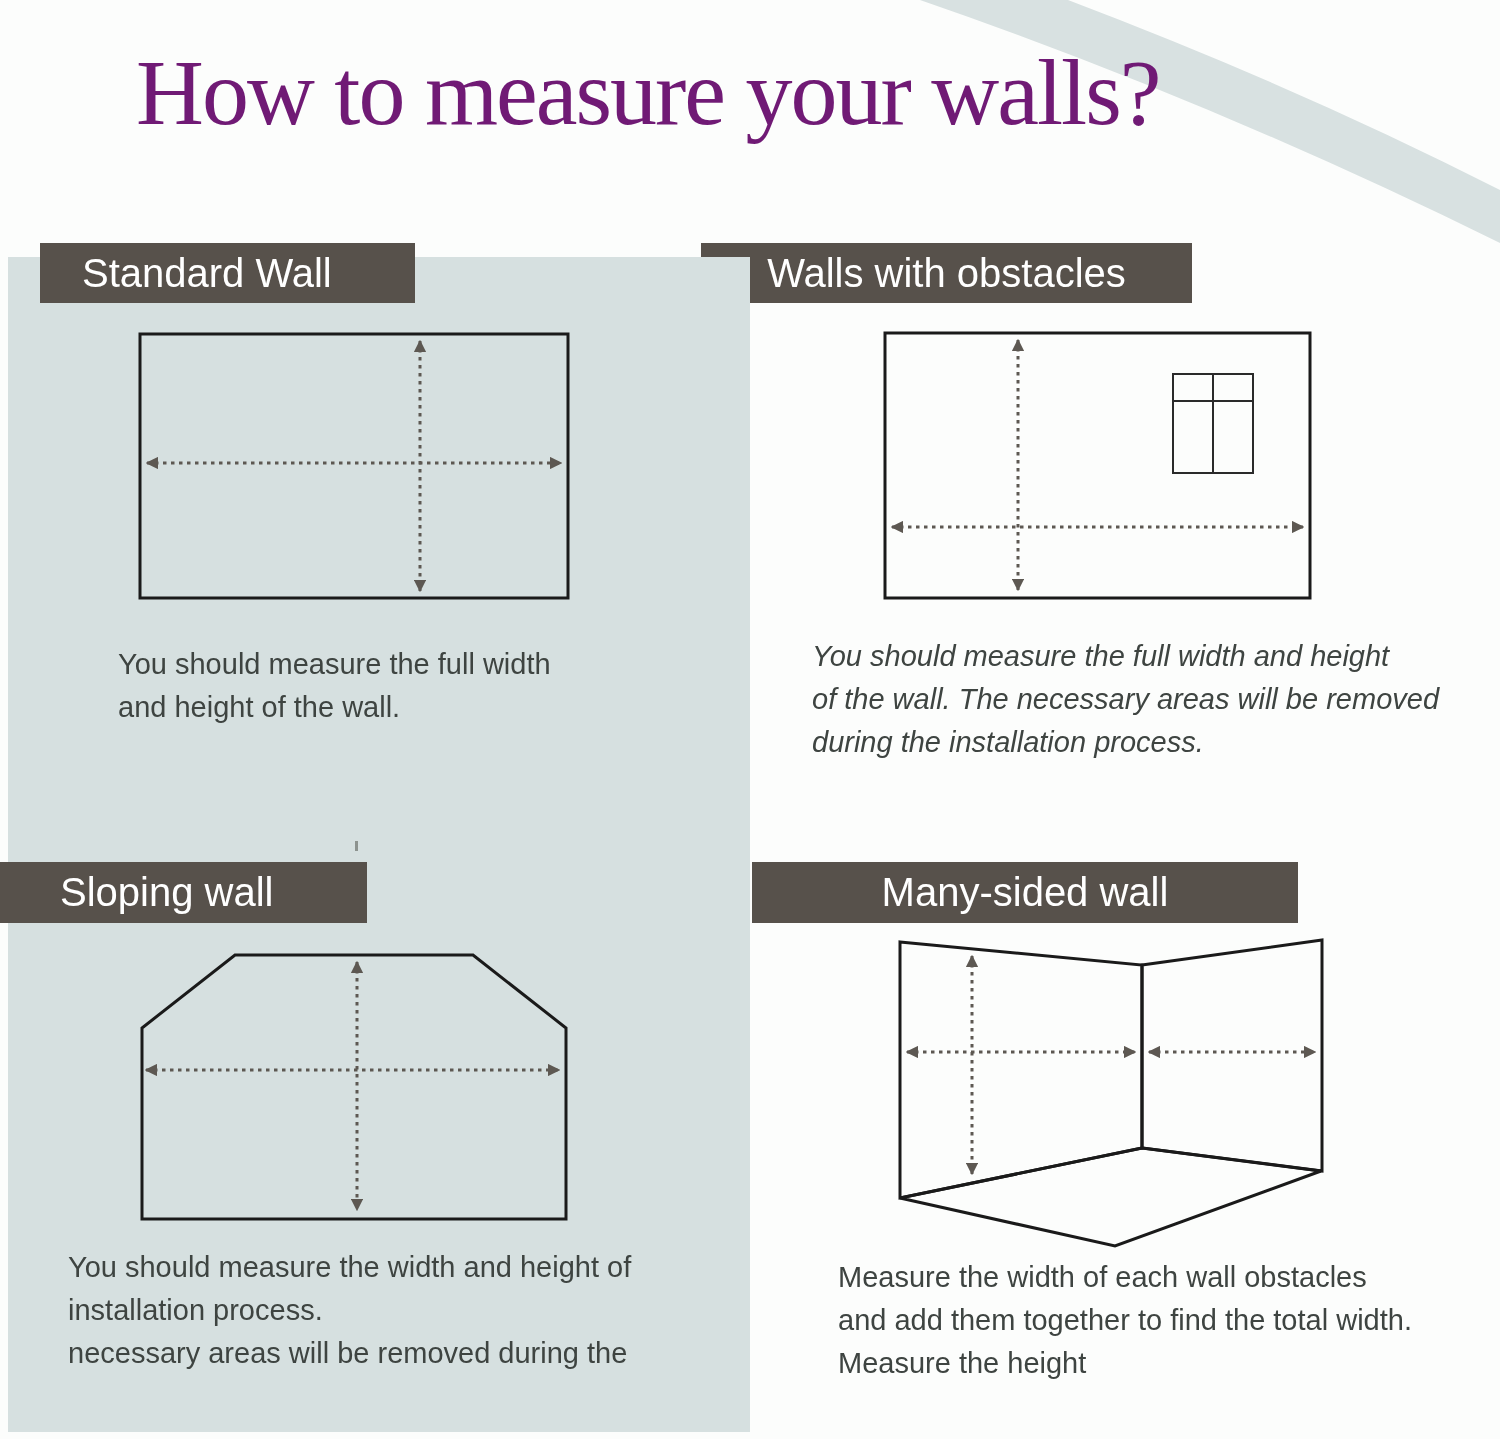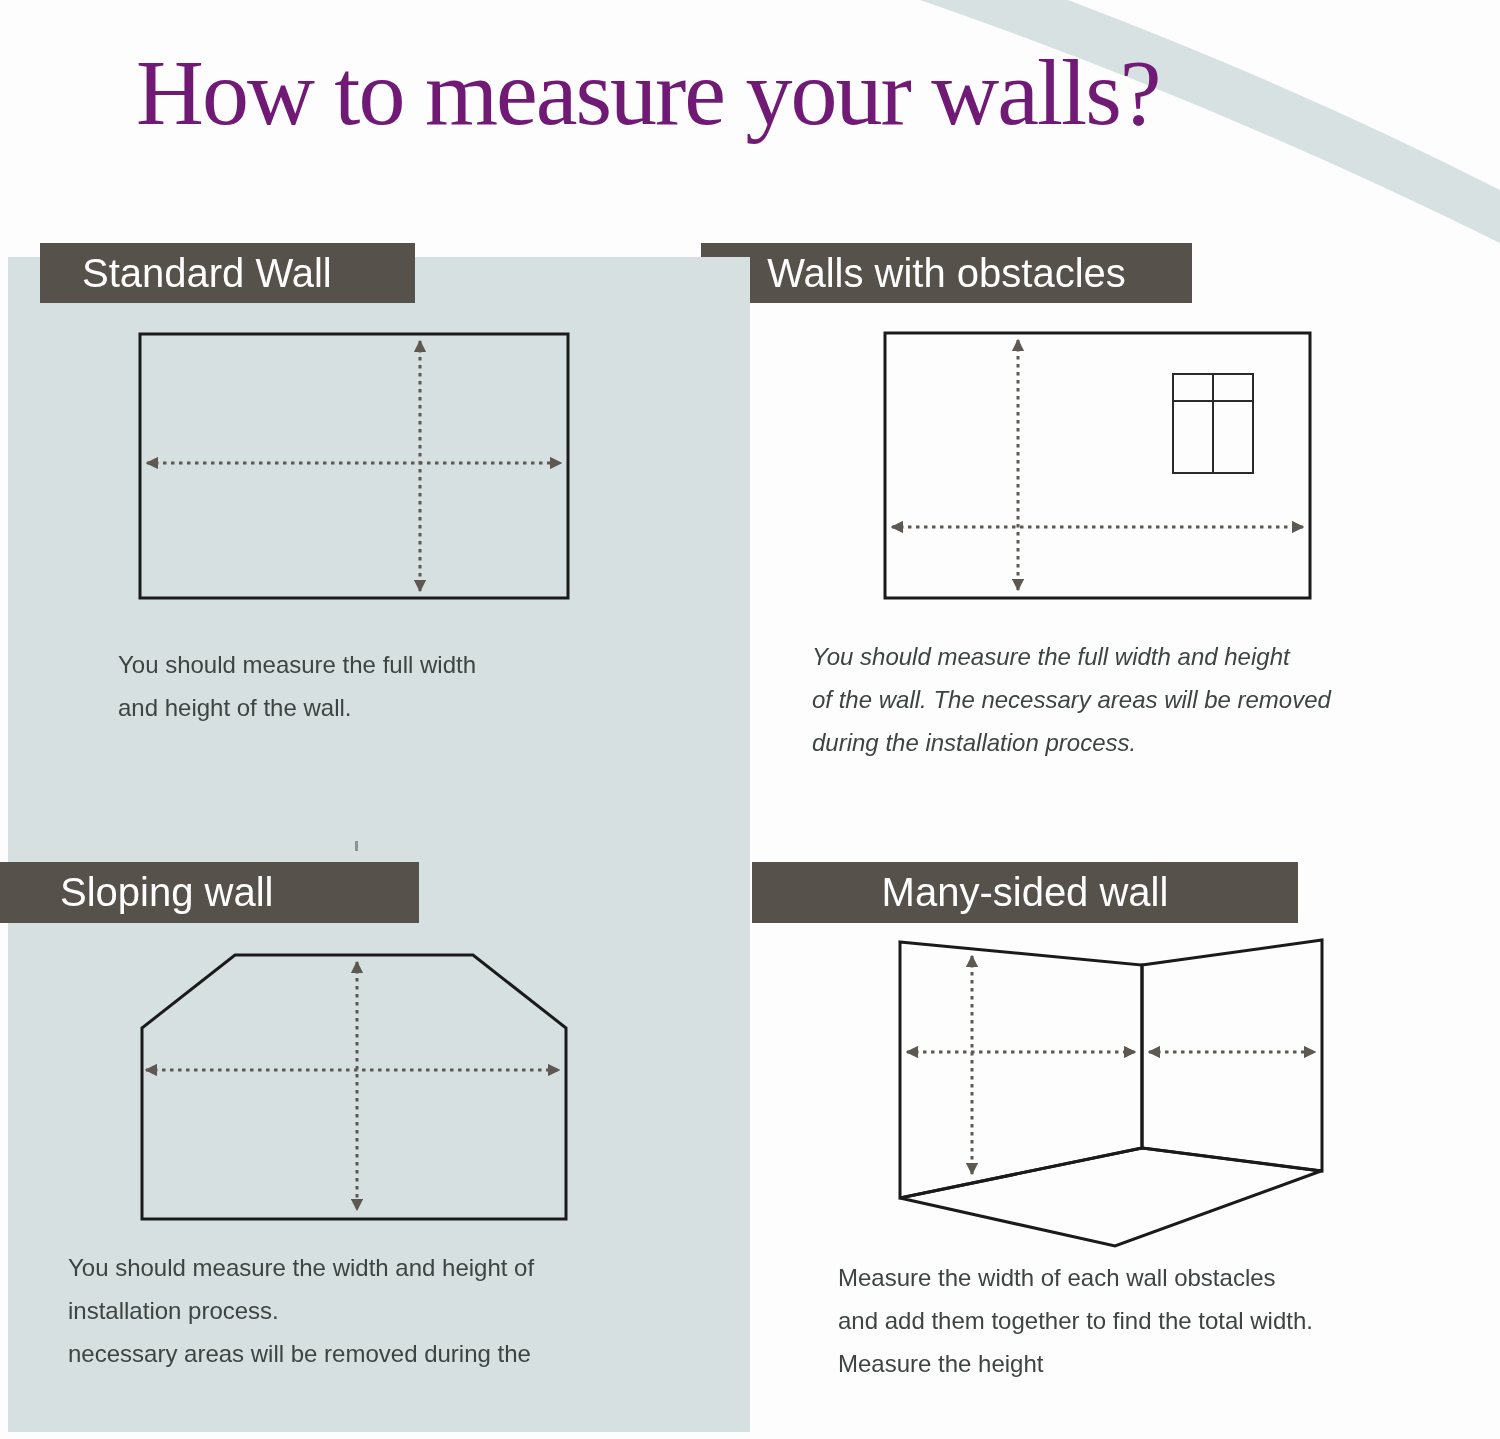--- a/index.html
+++ b/index.html
@@ -21,28 +21,28 @@
     background:#d6e0e0;z-index:2;
   }
   .header-bar{
     position:absolute;background:#57514b;color:#ffffff;
     font-size:40px;white-space:nowrap;
   }
   .bar-standard{left:0;top:243px;width:375px;height:60px;line-height:60px;
     padding-left:42px;box-sizing:border-box;z-index:3;margin-left:40px;}
   .bar-obstacles{left:701px;top:243px;width:491px;height:60px;line-height:60px;
     text-align:center;z-index:1;}
-  .bar-sloping{left:0;top:862px;width:419px;height:61px;line-height:61px;
+  .bar-sloping{left:0;top:862px;width:367px;height:61px;line-height:61px;
     padding-left:60px;box-sizing:border-box;z-index:3;}
   .bar-many{left:752px;top:862px;width:546px;height:61px;line-height:61px;
     text-align:center;z-index:3;}
   .diagram-svg{position:absolute;left:0;top:0;z-index:3;pointer-events:none;}
   .caption{
     position:absolute;z-index:4;color:#3e4441;
-    font-size:24px;line-height:43px;white-space:nowrap;
+    font-size:29px;line-height:43px;white-space:nowrap;
   }
   .cap-standard{left:118px;top:643px;}
   .cap-obstacles{left:812px;top:635px;font-style:italic;}
   .cap-sloping{left:68px;top:1246px;}
   .cap-many{left:838px;top:1256px;}
 </style>
 </head>
 <body>
 
 <div class="canvas">

